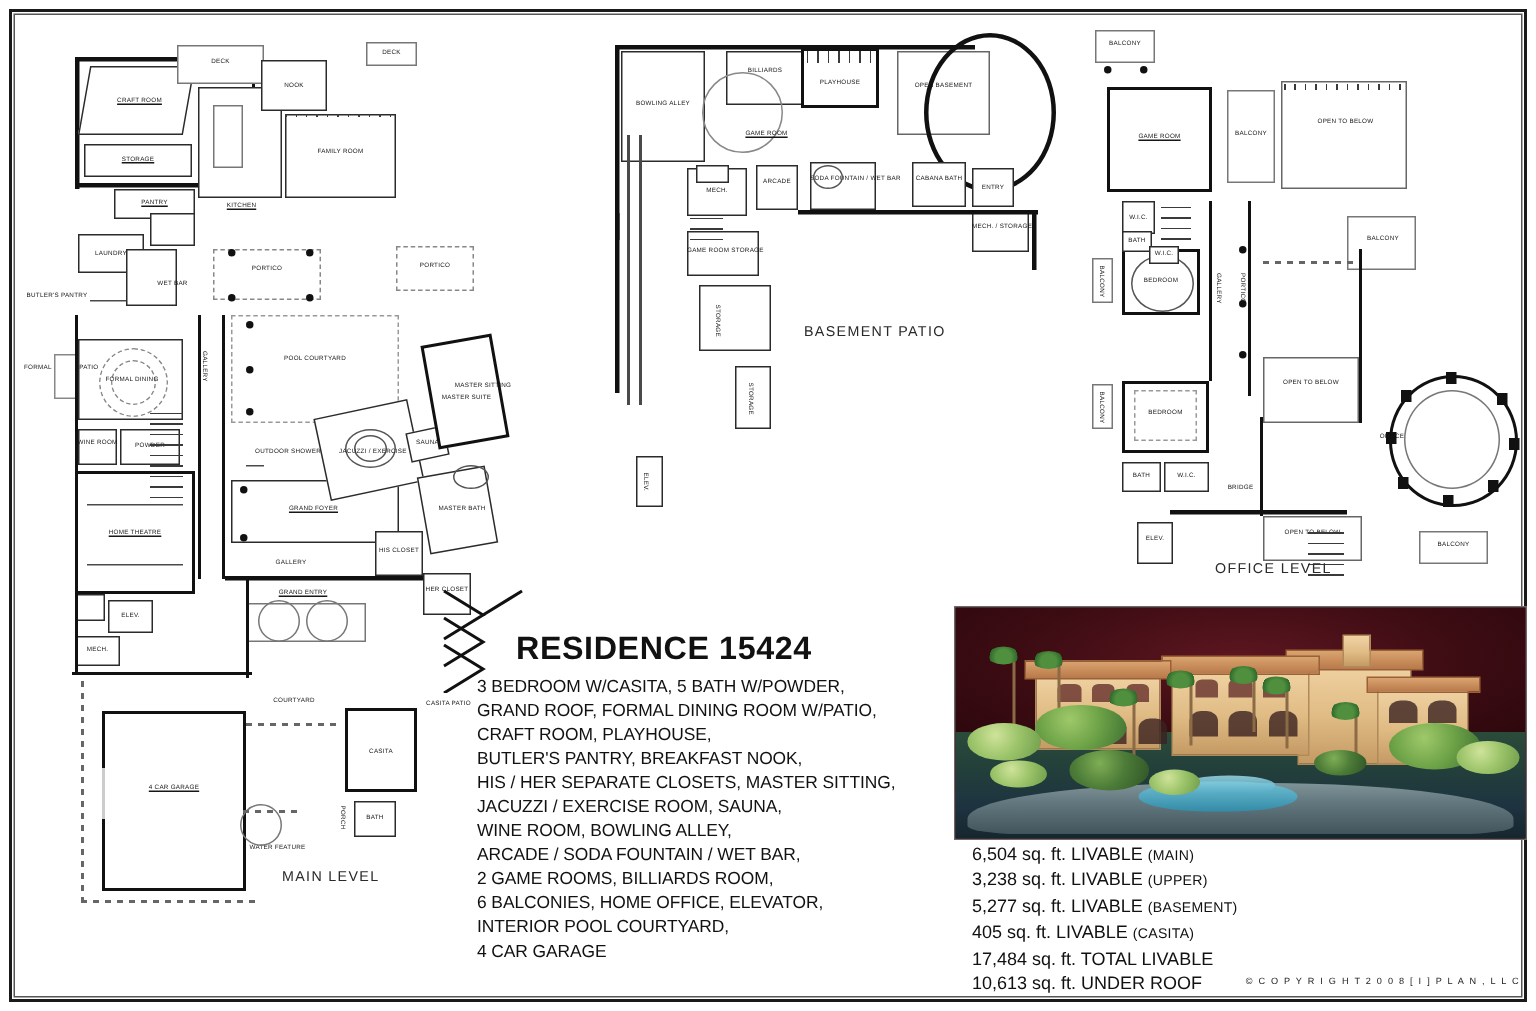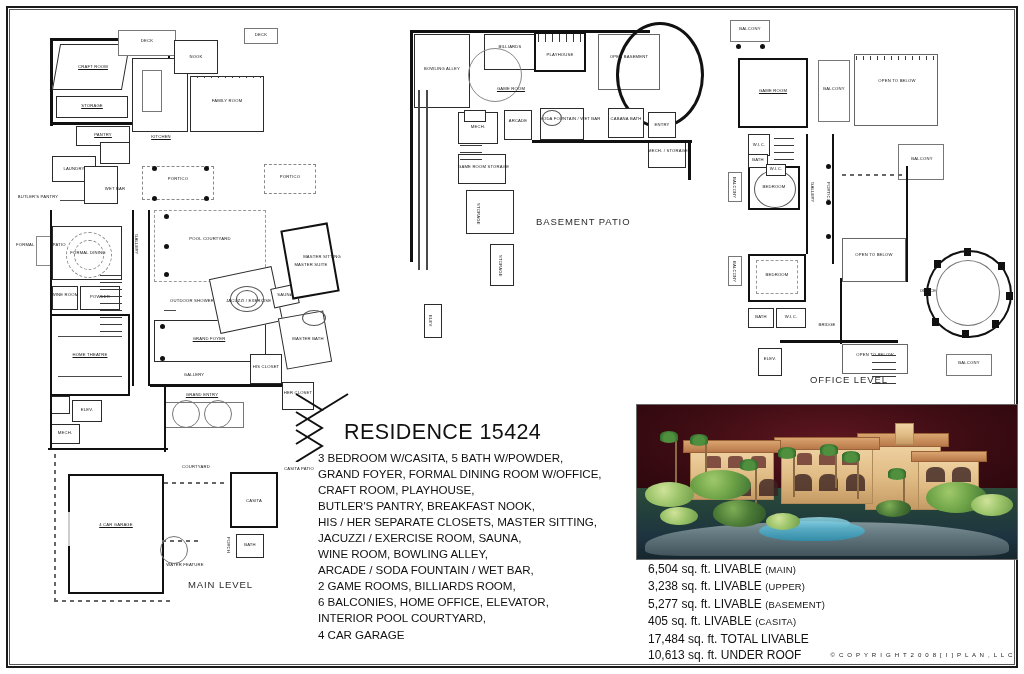--- a/index.html
+++ b/index.html
@@ -64,21 +64,21 @@
 
   
   .level-title{
     position:absolute;font-size:9.5px;letter-spacing:.9px;color:#2a2a2a;
     font-family:"Liberation Sans",sans-serif;white-space:nowrap;
   }
 
   
   .title-block{position:absolute;left:318px;top:420px;width:330px;}
   .res-title{
-    font-size:21.5px;font-weight:400;letter-spacing:.4px;color:#111;
+    font-size:21.5px;font-weight:700;letter-spacing:.4px;color:#111;
     margin:0 0 5px 26px;font-family:"Liberation Sans",sans-serif;
   }
   .feat-list{list-style:none;margin:0;padding:0;}
   .feat-list li{
     font-size:11.6px;line-height:16.05px;color:#111;white-space:nowrap;
     letter-spacing:-.05px;font-family:"Liberation Sans",sans-serif;
   }
 
   .sqft-block{position:absolute;left:648px;top:561px;}
   .sqft-row{
@@ -468,21 +468,21 @@
     <polyline points="4,2 30,18 4,34" fill="none" stroke="#111" stroke-width="2"></polyline>
     <polyline points="4,20 30,36 4,52" fill="none" stroke="#111" stroke-width="2"></polyline>
     <polyline points="4,38 30,54 4,70" fill="none" stroke="#111" stroke-width="2"></polyline>
     <polyline points="30,18 56,2" fill="none" stroke="#111" stroke-width="2"></polyline>
   </svg>
 
   <div class="title-block">
     <div class="res-title">RESIDENCE 15424</div>
     <ul class="feat-list">
       <li>3 BEDROOM W/CASITA, 5 BATH W/POWDER,</li>
-      <li>GRAND FOYER, FORMAL DINING ROOM W/OFFICE,</li>
+      <li>GRAND ROOF, FORMAL DINING ROOM W/PATIO,</li>
       <li>CRAFT ROOM, PLAYHOUSE,</li>
       <li>BUTLER'S PANTRY, BREAKFAST NOOK,</li>
       <li>HIS / HER SEPARATE CLOSETS, MASTER SITTING,</li>
       <li>JACUZZI / EXERCISE ROOM, SAUNA,</li>
       <li>WINE ROOM, BOWLING ALLEY,</li>
       <li>ARCADE / SODA FOUNTAIN / WET BAR,</li>
       <li>2 GAME ROOMS, BILLIARDS ROOM,</li>
       <li>6 BALCONIES, HOME OFFICE, ELEVATOR,</li>
       <li>INTERIOR POOL COURTYARD,</li>
       <li>4 CAR GARAGE</li>

